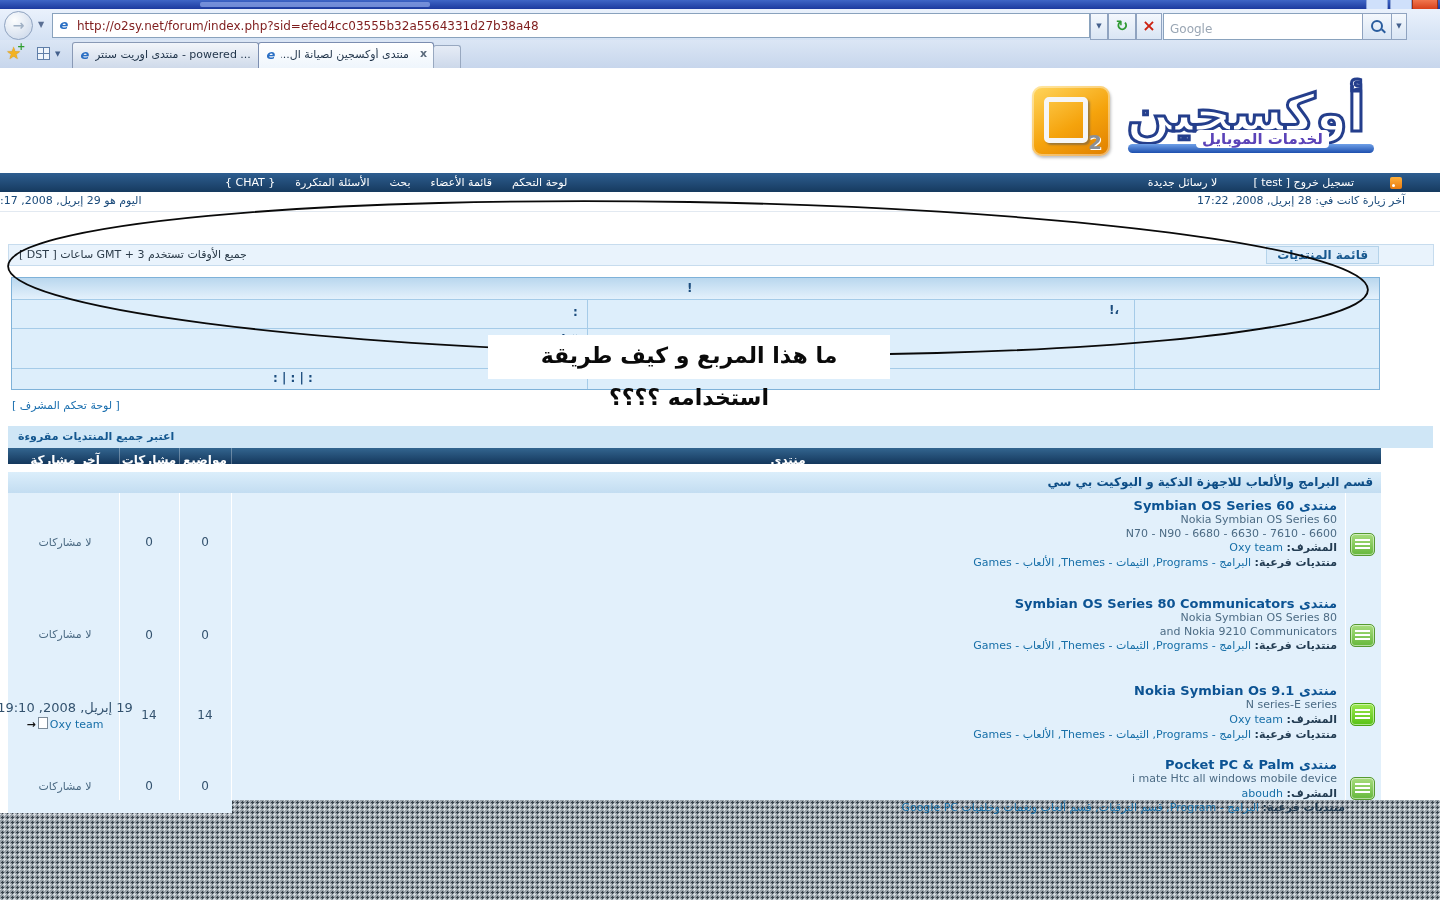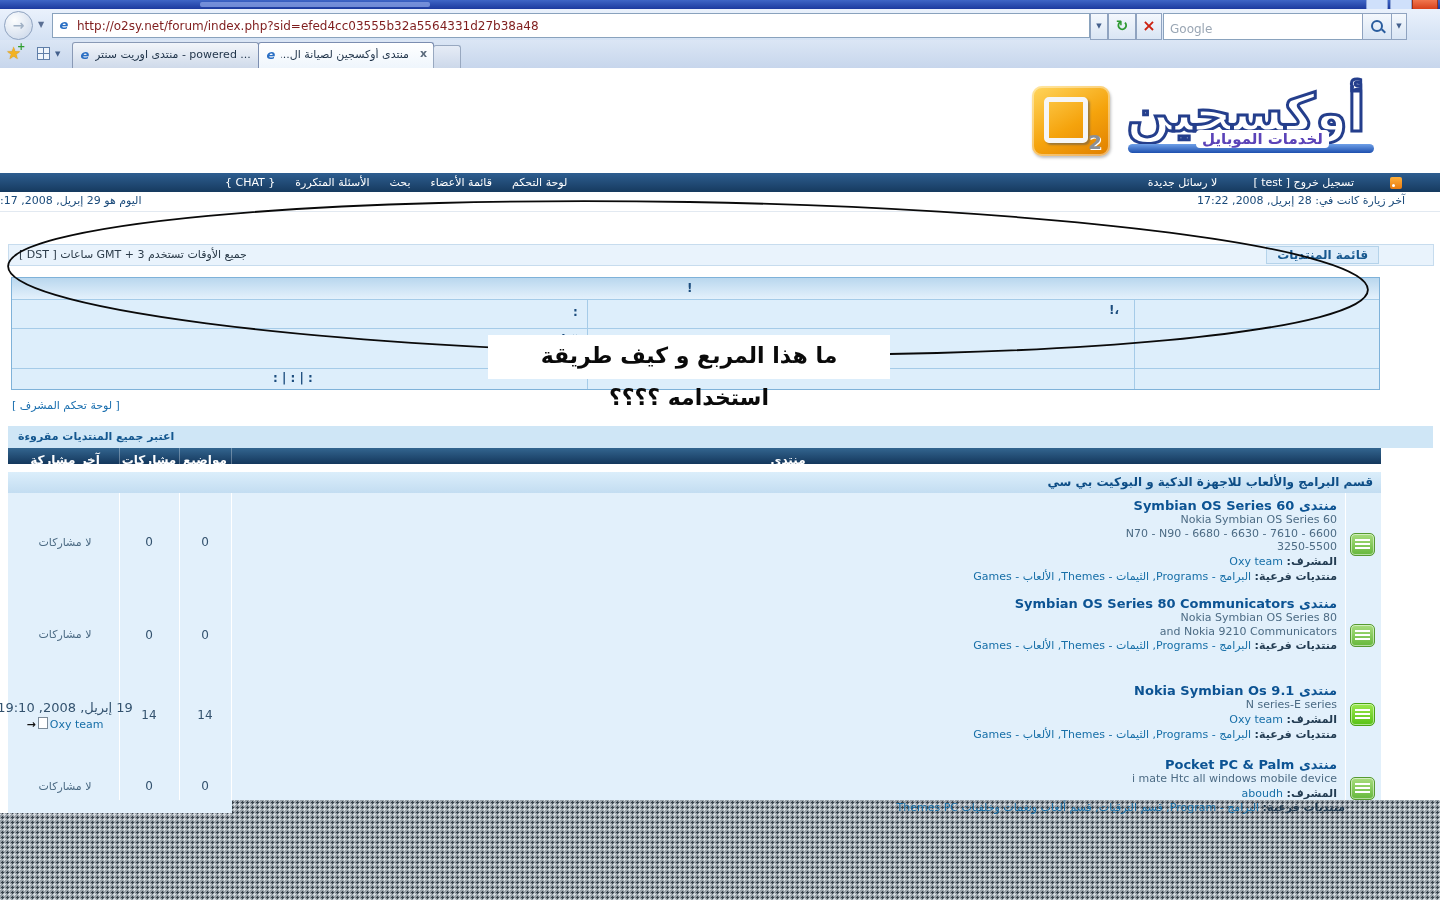--- a/index.html
+++ b/index.html
@@ -346,21 +346,20 @@
         <div class="ccell c-posts">
             <span>0</span>
           </div>
         <div class="ccell c-topics">
             <span>0</span>
           </div>
         <div class="fcell">
           <a class="ftitle" href="#">منتدى Symbian OS Series 60</a>
           <div class="fdesc">Nokia Symbian OS Series 60</div>
           <div class="fdesc">N70 - N90 - 6680 - 6630 - 7610 - 6600</div>
-          <div class="fdesc">3250-5500</div>
           <div class="fline"><span class="flabel">المشرف:</span> <a class="flink" href="#">Oxy team</a></div>
           <div class="fline"><span class="flabel">منتديات فرعية:</span> <span class="flink">البرامج - Programs, الثيمات - Themes, الألعاب - Games</span></div>
         </div>
         <span class="ficon" style="top:40px;"></span>
       </div>
 
       <div class="frow" style="top:143px;height:87px;">
         <span class="csep" style="left:111px;"></span>
           <span class="csep" style="left:171px;"></span>
           <span class="csep" style="left:223px;"></span>
@@ -438,16 +437,16 @@
   </svg>
 
   <div class="annot" dir="rtl">ما هذا المربع و كيف طريقة استخدامه ؟؟؟؟</div>
 
   <div class="graydots"></div>
   <div class="patch-cells"></div>
   <div class="patch-margin"></div>
 
   <div class="row4subs">
     <span class="flabel">منتديات فرعية:</span>
-    <span class="flink">البرامج - Program, قسم الترقيات, قسم ألعاب ونغمات وخلفيات Themes PC</span>
+    <span class="flink">البرامج - Program, قسم الترقيات, قسم ألعاب ونغمات وخلفيات Google PC</span>
   </div>
 
 </div>
 
 </body></html>

